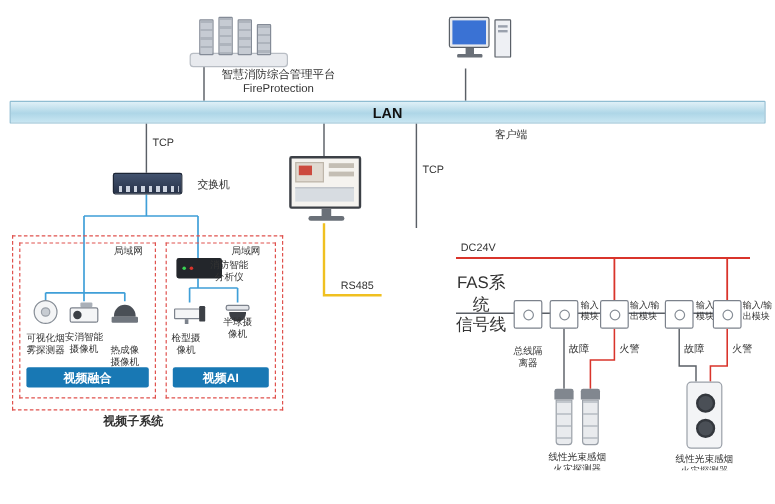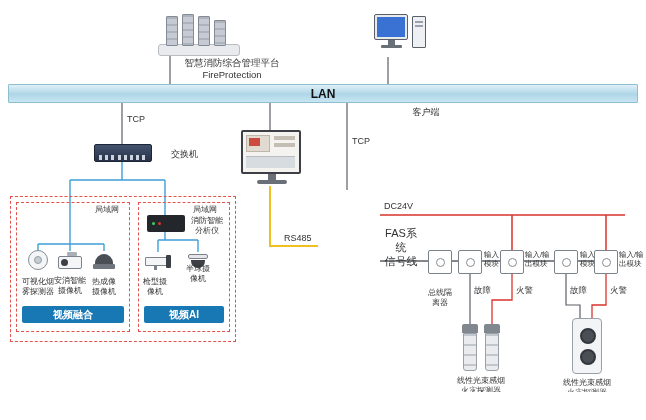--- a/index.html
+++ b/index.html
@@ -49,38 +49,38 @@
     <div class="abs" style="left:43px;top:15px;width:8px;height:2px;background:#9aa1ad;"></div>
   </div>
   <div class="lbl" style="left:396px;top:62px;width:60px;font-size:9px;margin-top:45px;">客户端</div>
 
   <div class="abs" style="left:8px;top:84px;width:630px;height:19px;background:linear-gradient(#dff0f7,#aed6e7 55%,#c8e6f2);border:1px solid #8fbdd2;border-radius:1px;display:flex;align-items:center;justify-content:center;font-size:12px;font-weight:bold;color:#111;">LAN</div>
 
   <div class="lbl" style="left:127px;top:114px;width:30px;font-size:9px;text-align:left;">TCP</div>
   <div class="abs" style="left:94px;top:144px;width:58px;height:18px;background:linear-gradient(#42526e,#283349);border:1px solid #1d2636;border-radius:2px;">
     <div class="abs" style="left:4px;top:10px;width:50px;height:5px;background:repeating-linear-gradient(90deg,#cdd4e0 0 3px,transparent 3px 6.2px);"></div>
   </div>
-  <div class="lbl" style="left:158px;top:149px;width:40px;font-size:9px;text-align:right;">交换机</div>
+  <div class="lbl" style="left:158px;top:149px;width:40px;font-size:9px;text-align:center;">交换机</div>
 
   <div class="abs" style="left:241px;top:130px;width:62px;height:60px;">
     <div class="abs" style="left:0;top:0;width:60px;height:44px;border:2px solid #3c4046;background:#f5f3ef;border-radius:2px;"></div>
     <div class="abs" style="left:5px;top:5px;width:24px;height:17px;background:#e0dad1;border:1px solid #beb6aa;"></div>
     <div class="abs" style="left:8px;top:8px;width:11px;height:8px;background:#cc4a3e;"></div>
     <div class="abs" style="left:33px;top:6px;width:21px;height:4px;background:#c4beb4;"></div>
     <div class="abs" style="left:33px;top:13px;width:21px;height:4px;background:#c4beb4;"></div>
     <div class="abs" style="left:5px;top:26px;width:49px;height:12px;background:#d7dce1;border-top:1px solid #b8bdc4;"></div>
     <div class="abs" style="left:27px;top:44px;width:8px;height:6px;background:#6a7078;"></div>
     <div class="abs" style="left:16px;top:50px;width:30px;height:4px;background:#6a7078;border-radius:2px;"></div>
   </div>
   <div class="lbl" style="left:284px;top:233px;width:36px;font-size:9px;text-align:left;">RS485</div>
 
   <div class="lbl" style="left:352px;top:136px;width:30px;font-size:9px;text-align:left;">TCP</div>
 
   <div class="lbl" style="left:384px;top:201px;width:40px;font-size:9px;text-align:left;">DC24V</div>
-  <div class="lbl" style="left:380px;top:227px;width:42px;font-size:11px;">FAS系统
+  <div class="lbl" style="left:380px;top:227px;width:42px;font-size:14px;">FAS系统
 信号线</div>
 
   <div class="mod" style="left:428px;top:250px;">
       <i></i>
     </div>
   <div class="lbl" style="left:416px;top:288px;width:48px;font-size:8px;">总线隔
 离器</div>
 
   <div class="mod" style="left:458px;top:250px;">
       <i></i>
@@ -135,54 +135,55 @@
   <div class="dashedbox" style="left:16px;top:202px;width:114px;height:130px;"></div>
   <div class="dashedbox" style="left:138px;top:202px;width:92px;height:130px;"></div>
 
   <div class="lbl" style="left:90px;top:205px;width:34px;font-size:8px;">局域网</div>
   <div class="lbl" style="left:188px;top:205px;width:34px;font-size:8px;">局域网</div>
 
   <div class="abs" style="left:147px;top:215px;width:38px;height:17px;background:#23262b;border-radius:2px;">
     <div class="abs" style="left:5px;top:7px;width:3px;height:3px;background:#39d353;border-radius:50%;"></div>
     <div class="abs" style="left:11px;top:7px;width:3px;height:3px;background:#d9342b;border-radius:50%;"></div>
   </div>
-  <div class="lbl" style="left:188px;top:216px;width:38px;font-size:8px;text-align:center;">消防智能
+  <div class="lbl" style="left:172px;top:216px;width:38px;font-size:8px;text-align:center;">消防智能
 分析仪</div>
 
   <div class="abs" style="left:28px;top:250px;width:20px;height:22px;">
     <div class="abs" style="left:0;top:0;width:20px;height:20px;background:#f4f5f6;border:1.2px solid #868d96;border-radius:50%;"></div>
     <div class="abs" style="left:6px;top:6px;width:8px;height:8px;background:#c7ccd2;border:1px solid #9aa0a8;border-radius:50%;"></div>
   </div>
   <div class="abs" style="left:58px;top:252px;width:26px;height:18px;">
     <div class="abs" style="left:9px;top:0;width:10px;height:4px;background:#aab0b8;border-radius:1px;"></div>
     <div class="abs" style="left:0;top:4px;width:24px;height:13px;background:#f4f5f6;border:1px solid #7c828c;border-radius:2px;"></div>
     <div class="abs" style="left:3px;top:7px;width:7px;height:7px;background:#3c4046;border-radius:50%;"></div>
   </div>
   <div class="abs" style="left:93px;top:252px;width:22px;height:18px;">
     <div class="abs" style="left:2px;top:2px;width:18px;height:10px;background:#4a4f56;border-radius:9px 9px 0 0;"></div>
     <div class="abs" style="left:0;top:12px;width:22px;height:5px;background:#70767e;border-radius:1px;"></div>
   </div>
   <div class="lbl" style="left:19px;top:277px;width:38px;">可视化烟
 雾探测器</div>
   <div class="lbl" style="left:51px;top:276px;width:38px;">安消智能
 摄像机</div>
-  <div class="lbl" style="left:85px;top:277px;width:38px;">热成像
+  <div class="lbl" style="left:85px;top:287px;width:38px;">热成像
 摄像机</div>
 
   <div class="abs" style="left:145px;top:252px;width:27px;height:18px;">
     <div class="abs" style="left:0;top:5px;width:22px;height:9px;background:#f4f5f6;border:1px solid #7c828c;border-radius:1px;"></div>
     <div class="abs" style="left:21px;top:3px;width:5px;height:13px;background:#3c4046;border-radius:1px;"></div>
     <div class="abs" style="left:9px;top:14px;width:3px;height:4px;background:#7c828c;"></div>
   </div>
   <div class="abs" style="left:188px;top:252px;width:20px;height:16px;">
     <div class="abs" style="left:0;top:2px;width:20px;height:5px;background:#e4e6ea;border:1px solid #7c828c;border-radius:2px;"></div>
     <div class="abs" style="left:3px;top:8px;width:14px;height:8px;background:#3c4046;border-radius:0 0 10px 10px;"></div>
   </div>
   <div class="lbl" style="left:136px;top:277px;width:38px;">枪型摄
 像机</div>
   <div class="lbl" style="left:179px;top:264px;width:38px;">半球摄
 像机</div>
 
   <div class="bluebar" style="left:22px;top:306px;width:102px;height:17px;">视频融合</div>
   <div class="bluebar" style="left:144px;top:306px;width:80px;height:17px;">视频AI</div>
 
+  <div class="lbl" style="left:66px;top:346px;width:90px;font-size:10px;font-weight:bold;">视频子系统</div>
 
 </div>
 
 </body></html>

